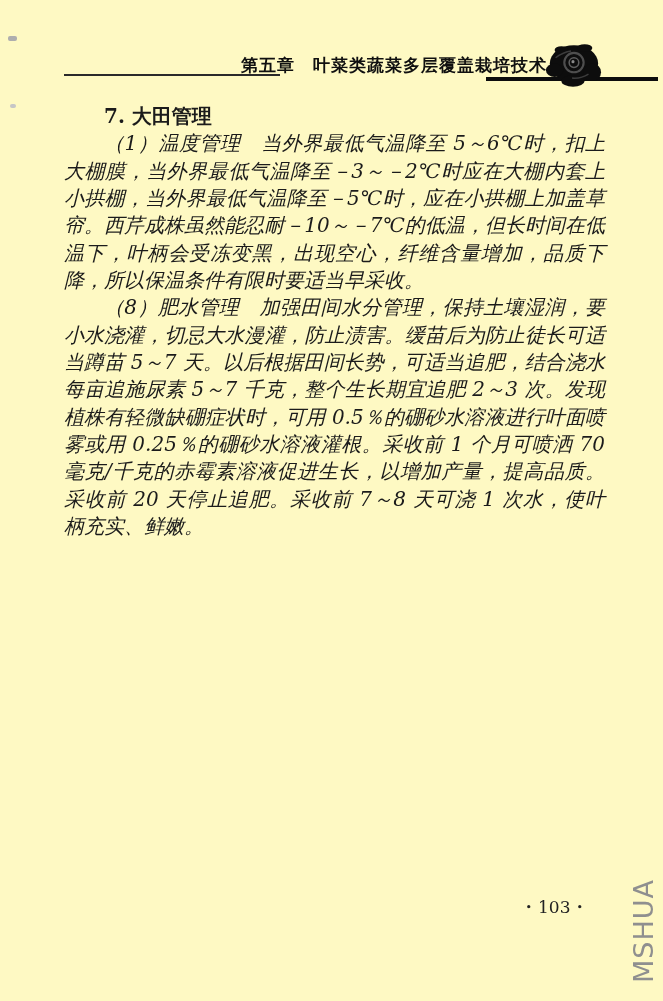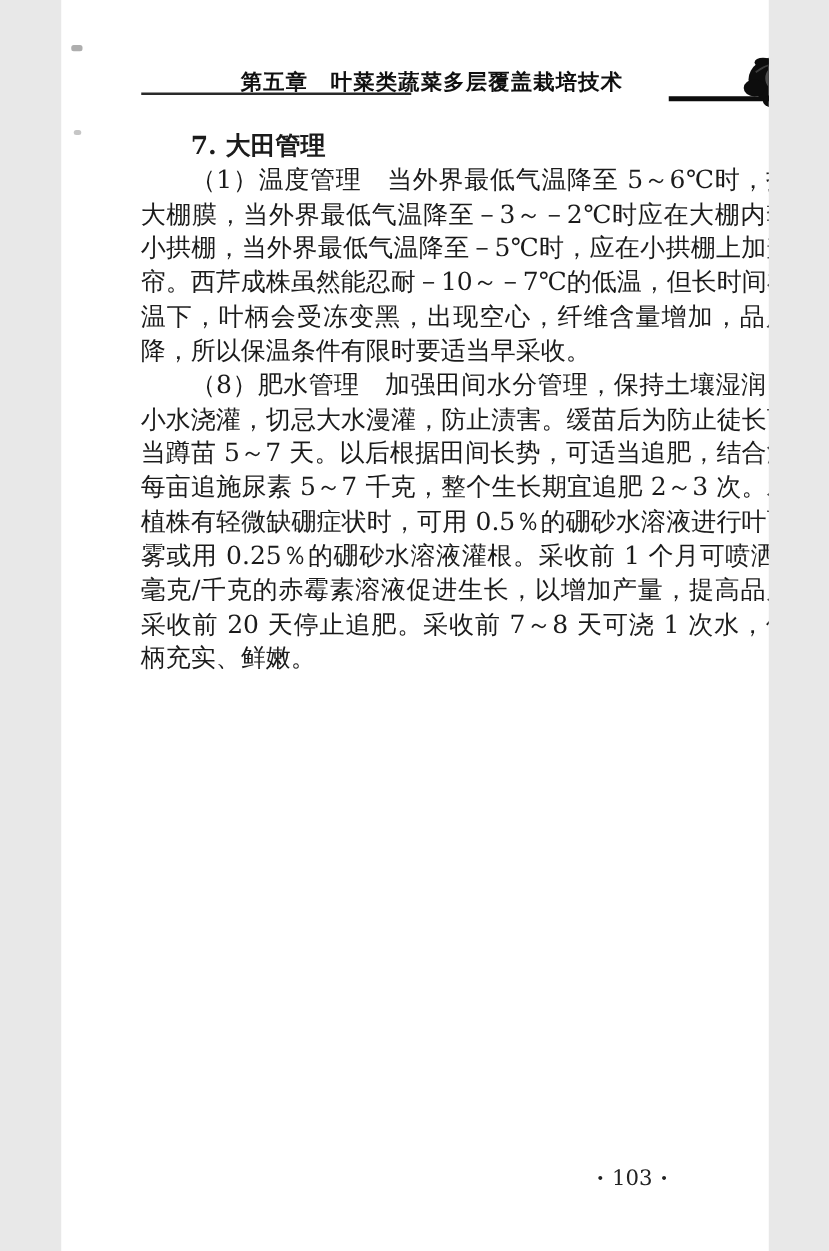--- a/index.html
+++ b/index.html
@@ -1,42 +1,42 @@
 <!DOCTYPE html>
 <html><head>
 <meta charset="utf-8">
 <style>
   html,body{margin:0;padding:0;background:#e8e8e8;}
   .page{
-    position:relative;width:566px;height:1001px;background:#ffffff;
+    position:relative;width:663px;height:1001px;background:#fef9c3;
     overflow:hidden;font-family:"DejaVu Serif","Liberation Serif",serif;
     color:#1b1b1b;margin:0 auto;
   }
   
   .rule-thin{position:absolute;left:64px;top:74px;width:216px;height:2px;background:#2a2a2a;}
   .rule-thick{position:absolute;left:486px;top:77px;width:172px;height:4px;background:#0d0d0d;}
   .chapter-title{
     position:absolute;right:116px;top:54px;
     font-family:"DejaVu Sans","Liberation Sans",sans-serif;
     font-weight:bold;font-size:17px;letter-spacing:1px;color:#101010;white-space:nowrap;
   }
   .rose{position:absolute;left:544px;top:42px;width:58px;height:47px;z-index:2;}
   
   .body-text{
     position:absolute;left:64px;top:103px;width:541px;
     font-size:20px;line-height:27.35px;text-align:justify;
   }
   .body-text p{margin:0;padding:0;}
-  .blk.indent{text-indent:2em;}
+  .blk.indent{text-indent:2em;font-style:italic;}
   .blk.heading{text-indent:2em;font-weight:bold;}
   .seg-bold{font-weight:bold;}
   .seg-kai{font-weight:normal;}
   
   .page-number{
-    position:absolute;top:933px;right:74px;font-size:17px;color:#222;
+    position:absolute;top:897px;right:74px;font-size:17px;color:#222;
     white-space:nowrap;
   }
   .page-number .dot{font-size:11px;vertical-align:2px;margin:0 6px;}
   .watermark{
     position:absolute;left:595px;top:920px;width:96px;height:30px;
     transform:rotate(-90deg);transform-origin:center;
     font-family:"DejaVu Sans","Liberation Sans",sans-serif;
     font-size:27px;color:#8f8f8f;letter-spacing:1px;text-align:center;
   }
   

